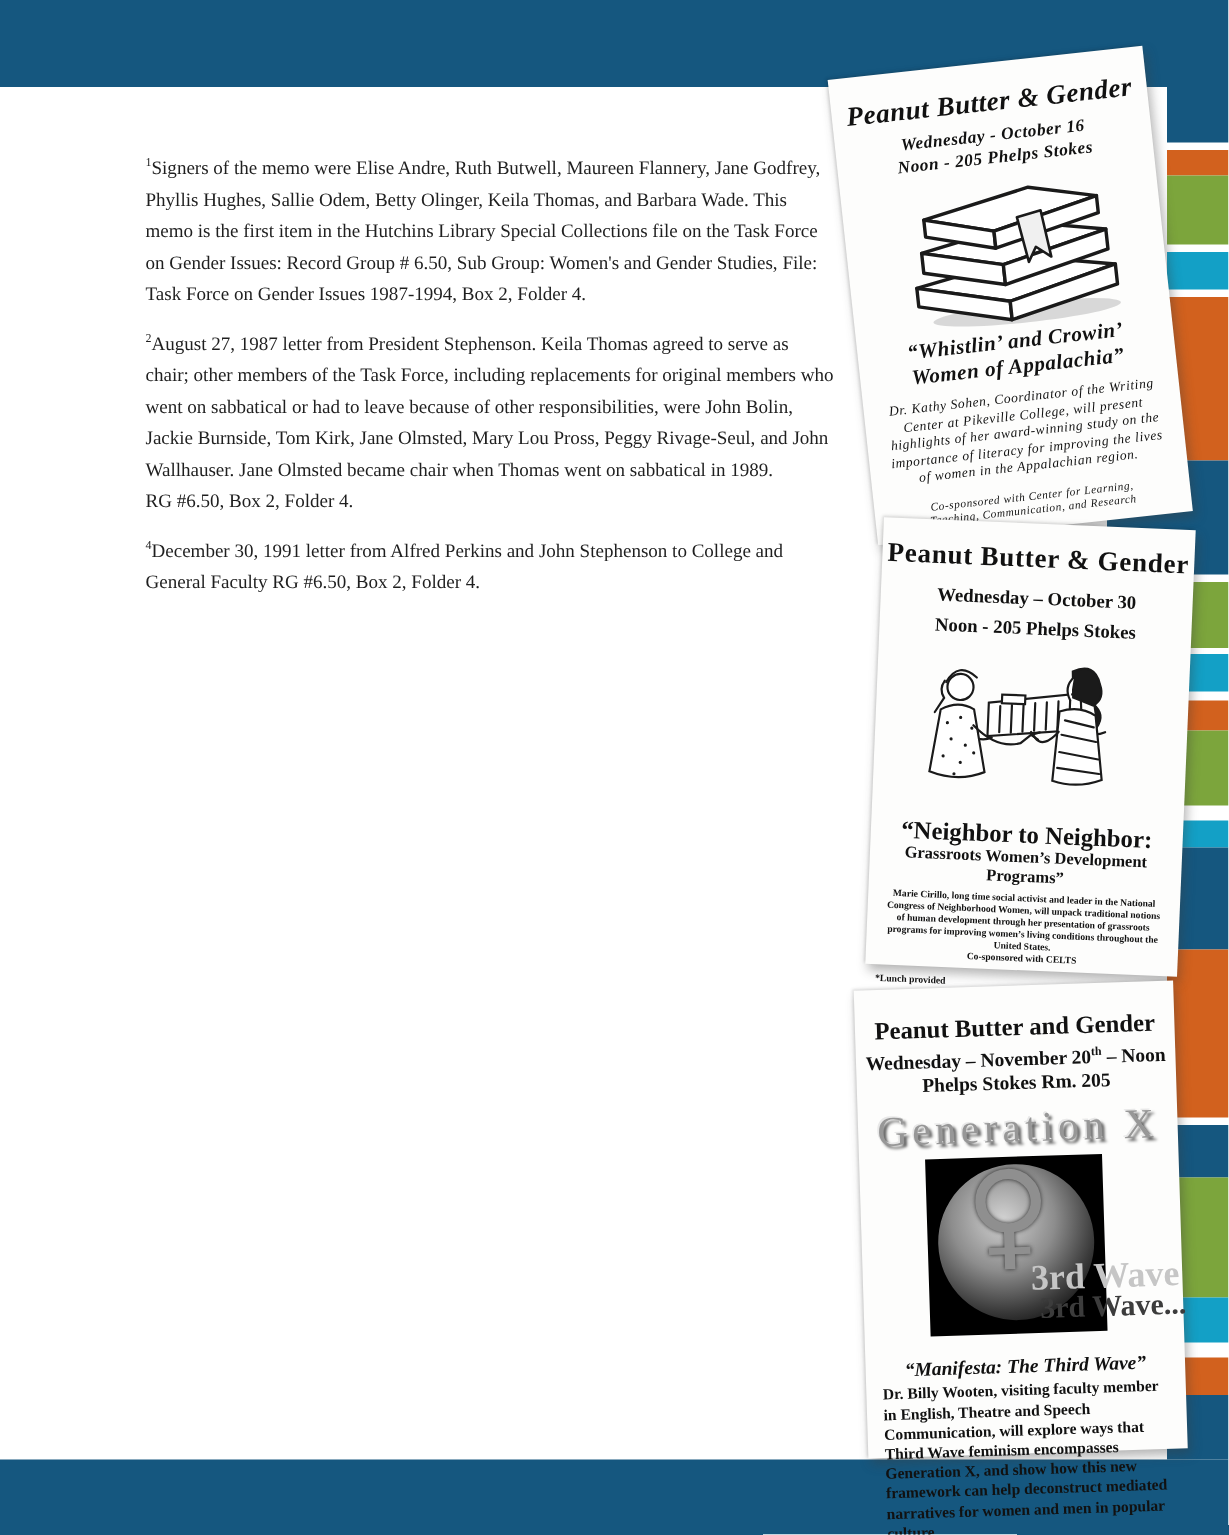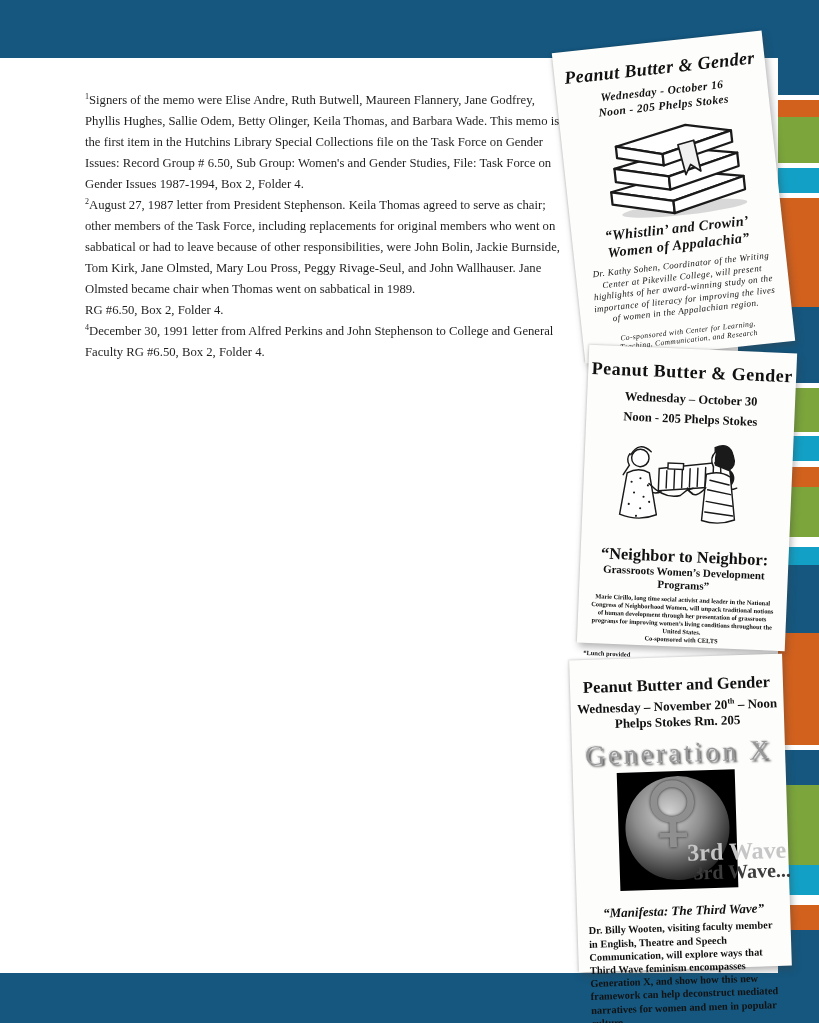--- a/index.html
+++ b/index.html
@@ -32,21 +32,21 @@
   .c-green{background:var(--green);}
   .c-cyan{background:var(--cyan);}
   
   .endnotes{
     position:absolute;left:85px;top:90px;width:483px;
     font-size:12.7px;line-height:21px;text-align:left;
   }
   .endnotes h1{
     font-size:15.5px;font-weight:bold;margin:0 0 2px 0;line-height:22px;
   }
-  .endnotes p{margin:0;}
+  .endnotes p{margin:12px;}
   .endnotes sup{font-size:8px;line-height:0;}
   .note-block{display:block;}
   
   .flyer{
     position:absolute;background:#fdfdfc;
     box-shadow:2px 4px 7px rgba(60,60,60,.38), -1px -1px 2px rgba(0,0,0,.12);
     text-align:center;color:#111;
   }
   .flyer1{left:568px;top:41px;width:211px;height:312px;transform:rotate(-6.2deg);padding-top:16px;}
   .flyer2{left:583px;top:349px;width:208px;height:298px;transform:rotate(2.4deg);padding-top:13px;}

